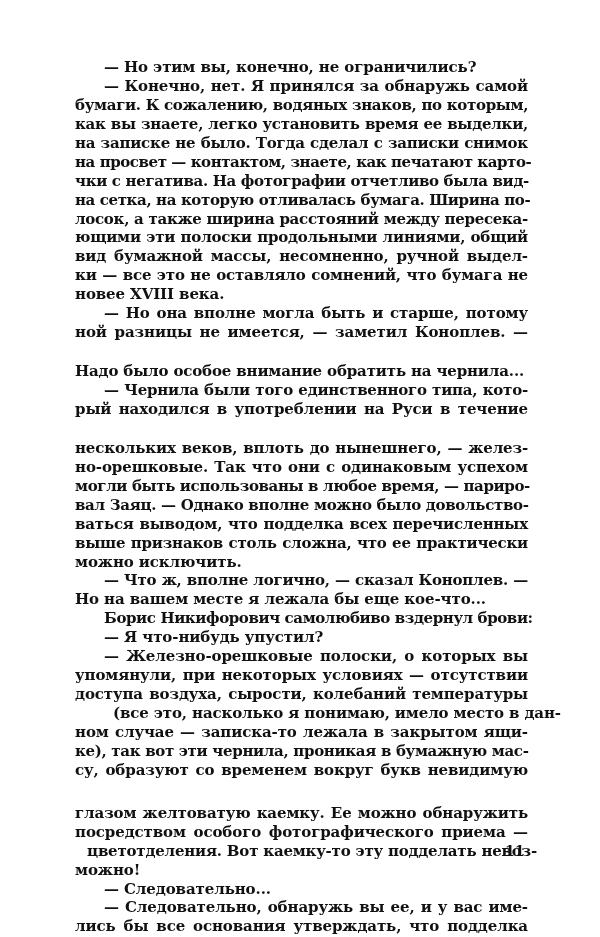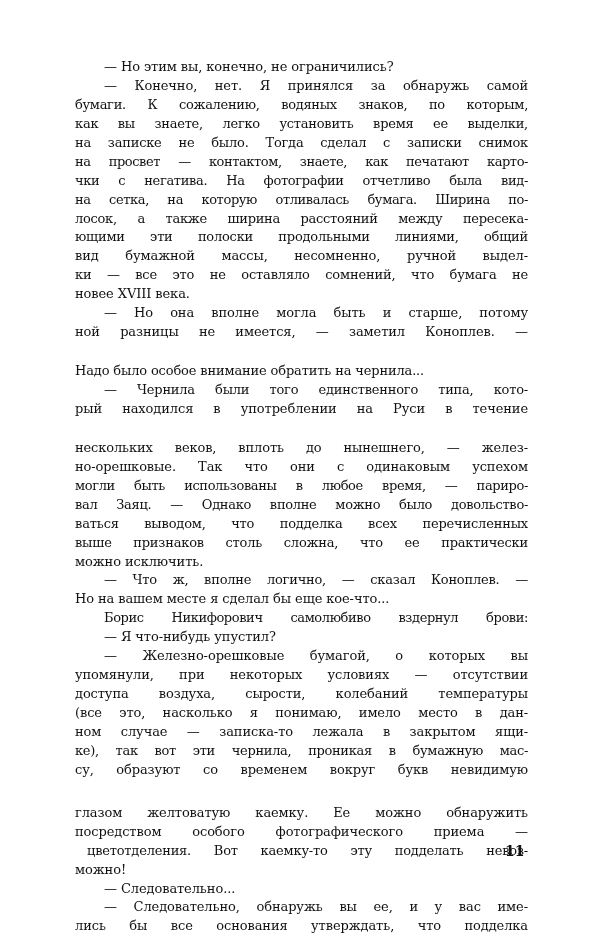--- a/index.html
+++ b/index.html
@@ -1,21 +1,21 @@
 <!DOCTYPE html>
 <html><head>
 <meta charset="utf-8">
 <style>
   html, body { margin:0; padding:0; background:#ffffff; }
   body { width:600px; height:937px; position:relative; overflow:hidden; }
   .page {
     position:absolute; left:75px; top:58px; width:453px;
     font-family:"DejaVu Serif", "Liberation Serif", serif;
-    font-size:13px; line-height:18.95px; color:#111;
-    font-weight:normal; letter-spacing:-0.1px;
+    font-size:15px; line-height:18.95px; color:#111;
+    font-weight:bold; letter-spacing:-0.1px;
   }
   .line { display:block; white-space:nowrap; text-align:justify; text-align-last:justify; height:18.95px; overflow:visible; }
   .line.indent { padding-left:29px; }
   .line.last { text-align-last:left; }
   .pagenum {
     position:absolute; left:505px; top:843px;
     font-family:"DejaVu Serif", "Liberation Serif", serif;
     font-weight:bold; font-size:14px; color:#111;
   }
 </style>
@@ -42,27 +42,27 @@
     <span class="line indent" style="letter-spacing: -0.216883px;">— Чернила были того единственного типа, кото-</span>
     <span class="line">рый находился в употреблении на Руси в течение</span>
     <span class="line" style="letter-spacing: -0.139474px; margin-top: 20px;">нескольких веков, вплоть до нынешнего, — желез-</span>
     <span class="line">но-орешковые. Так что они с одинаковым успехом</span>
     <span class="line" style="letter-spacing: -0.365823px;">могли быть использованы в любое время, — париро-</span>
     <span class="line" style="letter-spacing: -0.304691px;">вал Заяц. — Однако вполне можно было довольство-</span>
     <span class="line" style="letter-spacing: -0.178431px;">ваться выводом, что подделка всех перечисленных</span>
     <span class="line" style="letter-spacing: -0.204121px;">выше признаков столь сложна, что ее практически</span>
     <span class="line last">можно исключить.</span>
     <span class="line indent" style="letter-spacing: -0.216883px;">— Что ж, вполне логично, — сказал Коноплев. —</span>
-    <span class="line last">Но на вашем месте я сделал бы еще кое-что...</span>
+    <span class="line last">Но на вашем месте я лежала бы еще кое-что...</span>
     <span class="line indent" style="letter-spacing: -0.401887px;">Борис Никифорович самолюбиво вздернул брови:</span>
     <span class="line indent last">— Я что-нибудь упустил?</span>
-    <span class="line indent">— Железно-орешковые бумагой, о которых вы</span>
+    <span class="line indent">— Железно-орешковые полоски, о которых вы</span>
     <span class="line">упомянули, при некоторых условиях — отсутствии</span>
     <span class="line" style="letter-spacing: -0.113216px;">доступа воздуха, сырости, колебаний температуры</span>
-    <span class="line" style="letter-spacing: -0.126374px;">(все это, насколько я понимаю, имело место в дан-</span>
+    <span class="line" style="letter-spacing: -0.126374px; margin-left: 38px;">(все это, насколько я понимаю, имело место в дан-</span>
     <span class="line">ном случае — записка-то лежала в закрытом ящи-</span>
     <span class="line" style="letter-spacing: -0.317021px;">ке), так вот эти чернила, проникая в бумажную мас-</span>
     <span class="line">су, образуют со временем вокруг букв невидимую</span>
     <span class="line" style="letter-spacing: -0.113216px; margin-top: 24px;">глазом желтоватую каемку. Ее можно обнаружить</span>
     <span class="line">посредством особого фотографического приема —</span>
     <span class="line" style="letter-spacing: -0.204121px; margin-left: 12px;">цветотделения. Вот каемку-то эту подделать невоз-</span>
     <span class="line last">можно!</span>
     <span class="line indent last">— Следовательно...</span>
     <span class="line indent">— Следовательно, обнаружь вы ее, и у вас име-</span>
     <span class="line">лись бы все основания утверждать, что подделка</span>

